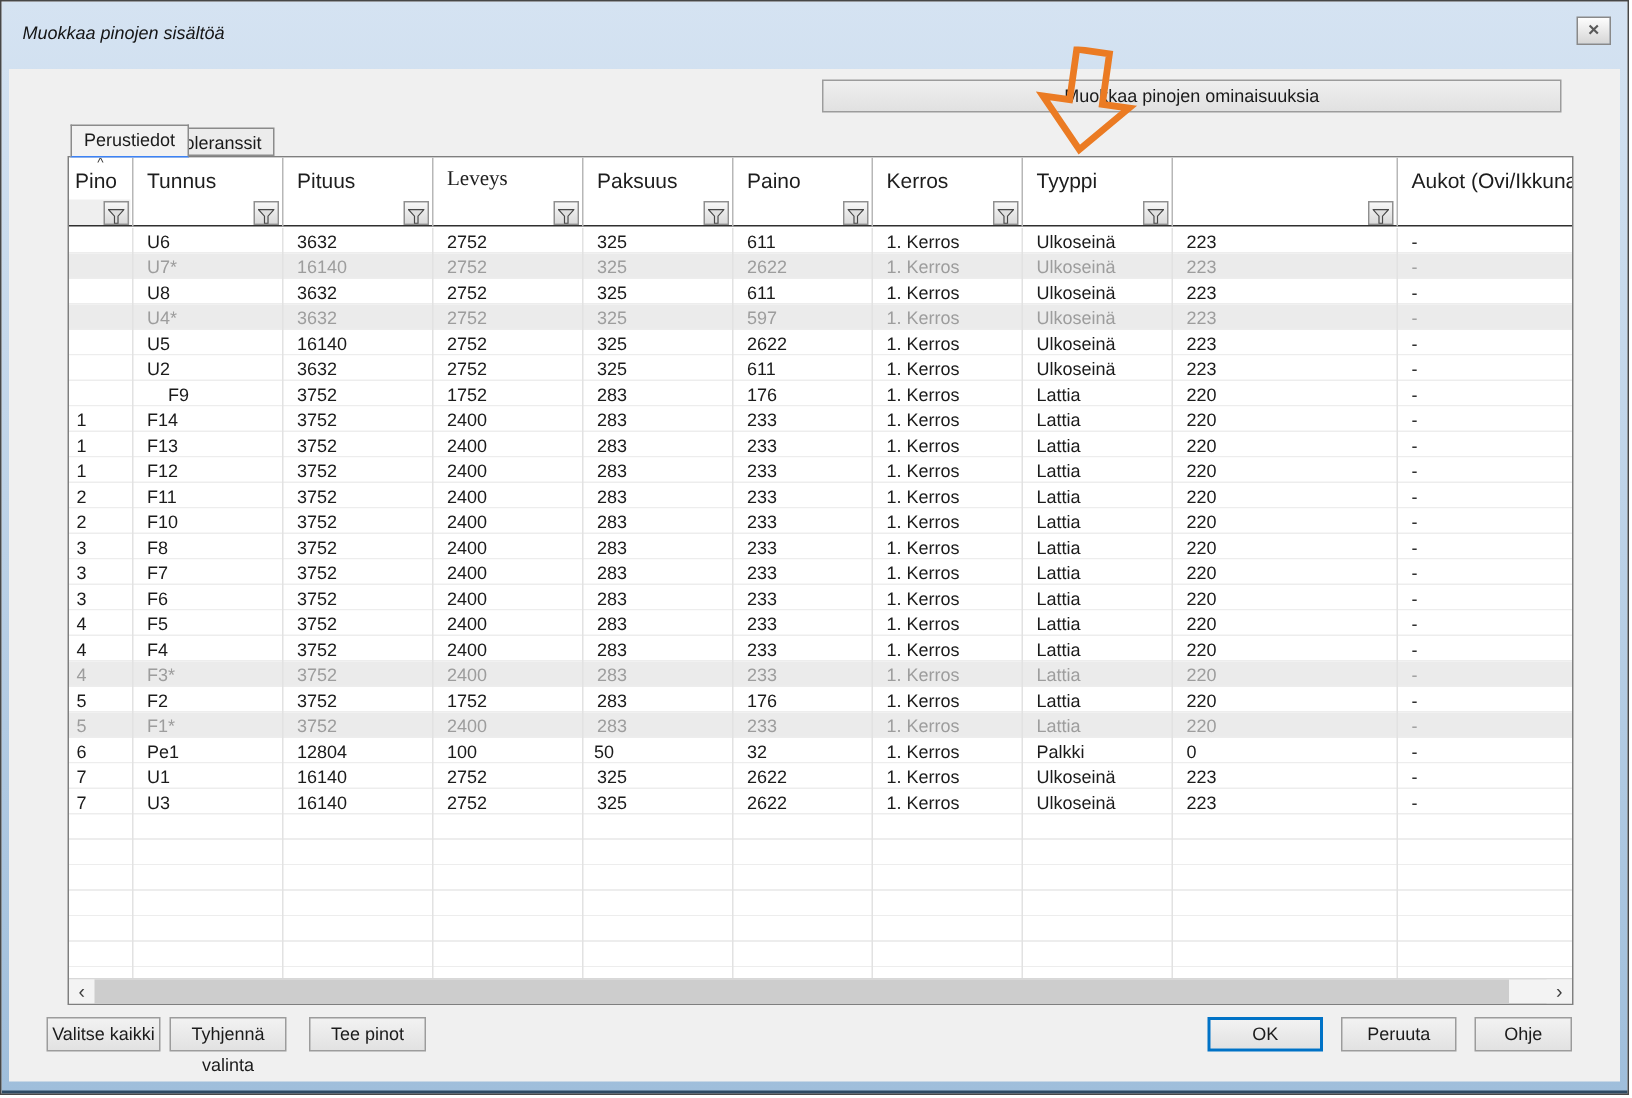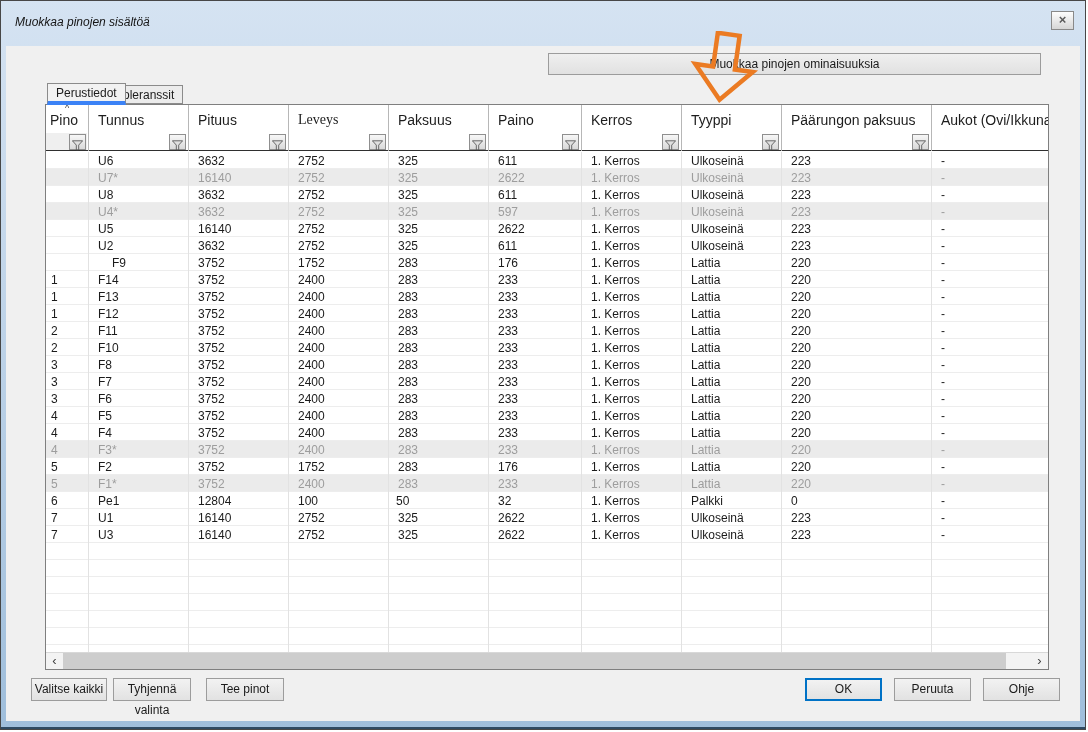--- a/index.html
+++ b/index.html
@@ -25,21 +25,21 @@
     background:linear-gradient(#efefef,#e1e1e1);border:1px solid #9c9c9c;
     font-size:12px;color:#1b1b1b;text-align:center;line-height:20px;
   }
   #btn-create{left:41px;width:492px;}
   #btn-props{left:542px;width:493px;}
 
   .tab{
     position:absolute;font-size:12px;color:#1b1b1b;padding:0 8px;
     border:1px solid #8b8b8b;line-height:19px;background:#ececec;
   }
-  .tab.active{left:41px;top:37px;height:22px;background:#f2f2f2;border-bottom:4px solid #3b82f6;z-index:3;}
+  .tab.active{left:41px;top:37px;height:22px;background:#f2f2f2;border-bottom:1px solid #3b82f6;z-index:3;}
   .tab.inactive{left:102px;top:39px;height:19px;z-index:1;}
 
   .panel{
     position:absolute;left:39px;top:58px;width:1004px;height:566px;
     border:1px solid #7f7f7f;background:#fff;overflow:hidden;z-index:2;
   }
   .header-block{position:absolute;left:0;top:0;right:0;height:46px;background:#fff;border-bottom:1px solid #2f2f2f;}
   .hcell{
     position:absolute;top:0;height:28px;padding:7px 4px 0 10px;
     font-size:14px;color:#1d1d1d;white-space:nowrap;overflow:hidden;
@@ -74,21 +74,21 @@
   .small-btn{
     position:absolute;top:632px;height:23px;
     background:linear-gradient(#f2f2f2,#e2e2e2);border:1px solid #9c9c9c;
     font-size:12px;color:#1b1b1b;text-align:center;line-height:21px;
   }
   #btn-select-all{left:25px;width:76px;}
   #btn-clear-selection{left:107px;width:78px;}
   #btn-make-stacks{left:200px;width:78px;}
   #btn-ok{left:799px;width:77px;border:2px solid #0072c6;line-height:19px;}
   #btn-cancel{left:888px;width:77px;}
-  #btn-help{left:977px;width:77px;}
+  #btn-help{left:977px;width:65px;}
 
   .annotation-arrow{position:absolute;left:684px;top:30px;z-index:10;pointer-events:none;}
 </style>
 </head>
 <body>
 
 <div class="window">
   <div class="title-text">Muokkaa pinojen sisältöä</div>
   <div class="close-btn">×</div>
 
@@ -134,21 +134,20 @@
           <div class="hcell" style="left: 535px; width: 100px;">Kerros</div>
           <div class="colsep" style="left: 535px;"></div>
           <div class="funnel-btn" style="left: 616px;"><svg width="11" height="11" viewBox="0 0 14 13">
               <path d="M0.5,0.5 L13.5,0.5 L8.5,6 L8.5,12 L5.5,12 L5.5,6 Z" fill="#dfdfdf" stroke="#474747" stroke-width="1"></path>
             </svg></div>
           <div class="hcell" style="left: 635px; width: 100px;">Tyyppi</div>
           <div class="colsep" style="left: 635px;"></div>
           <div class="funnel-btn" style="left: 716px;"><svg width="11" height="11" viewBox="0 0 14 13">
               <path d="M0.5,0.5 L13.5,0.5 L8.5,6 L8.5,12 L5.5,12 L5.5,6 Z" fill="#dfdfdf" stroke="#474747" stroke-width="1"></path>
             </svg></div>
-          <div class="hcell" style="left: 735px; width: 150px;">Päärungon paksuus</div>
           <div class="colsep" style="left: 735px;"></div>
           <div class="funnel-btn" style="left: 866px;"><svg width="11" height="11" viewBox="0 0 14 13">
               <path d="M0.5,0.5 L13.5,0.5 L8.5,6 L8.5,12 L5.5,12 L5.5,6 Z" fill="#dfdfdf" stroke="#474747" stroke-width="1"></path>
             </svg></div>
           <div class="hcell" style="left: 885px; width: 160px;">Aukot (Ovi/Ikkuna/A</div>
           <div class="colsep" style="left: 885px;"></div>
         </div>
       <div class="data-area" id="data-area">
           <div class="vline" style="left: 42px;"></div>
           <div class="vline" style="left: 142px;"></div>

